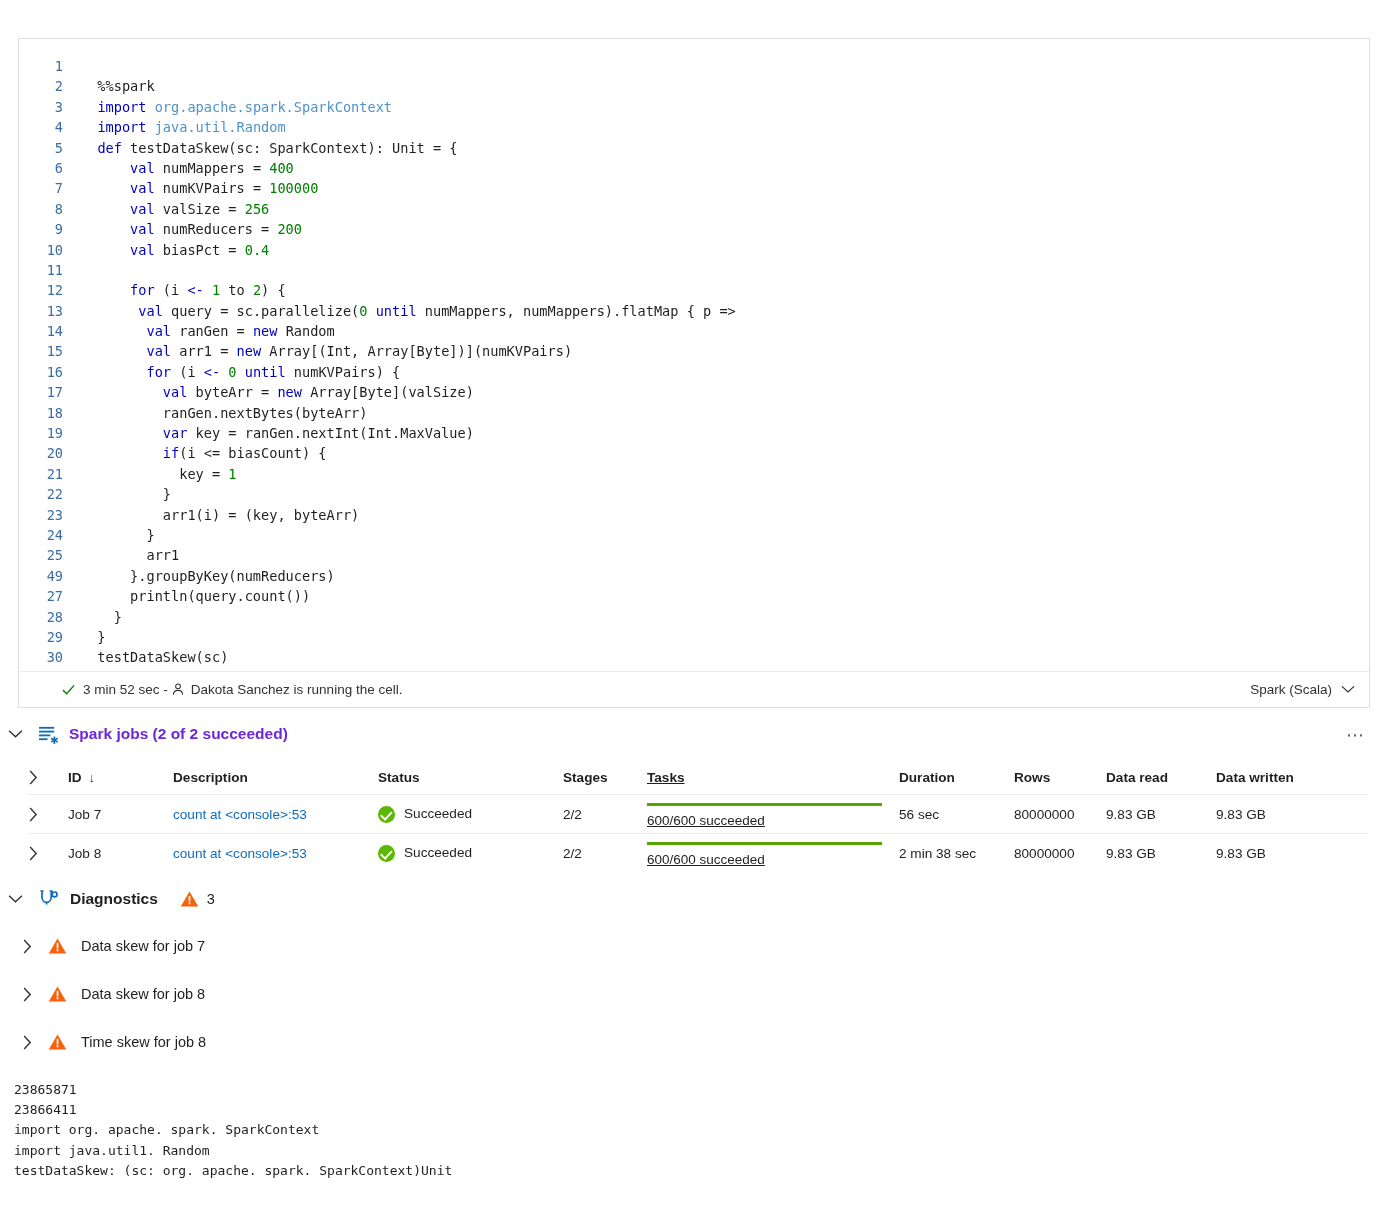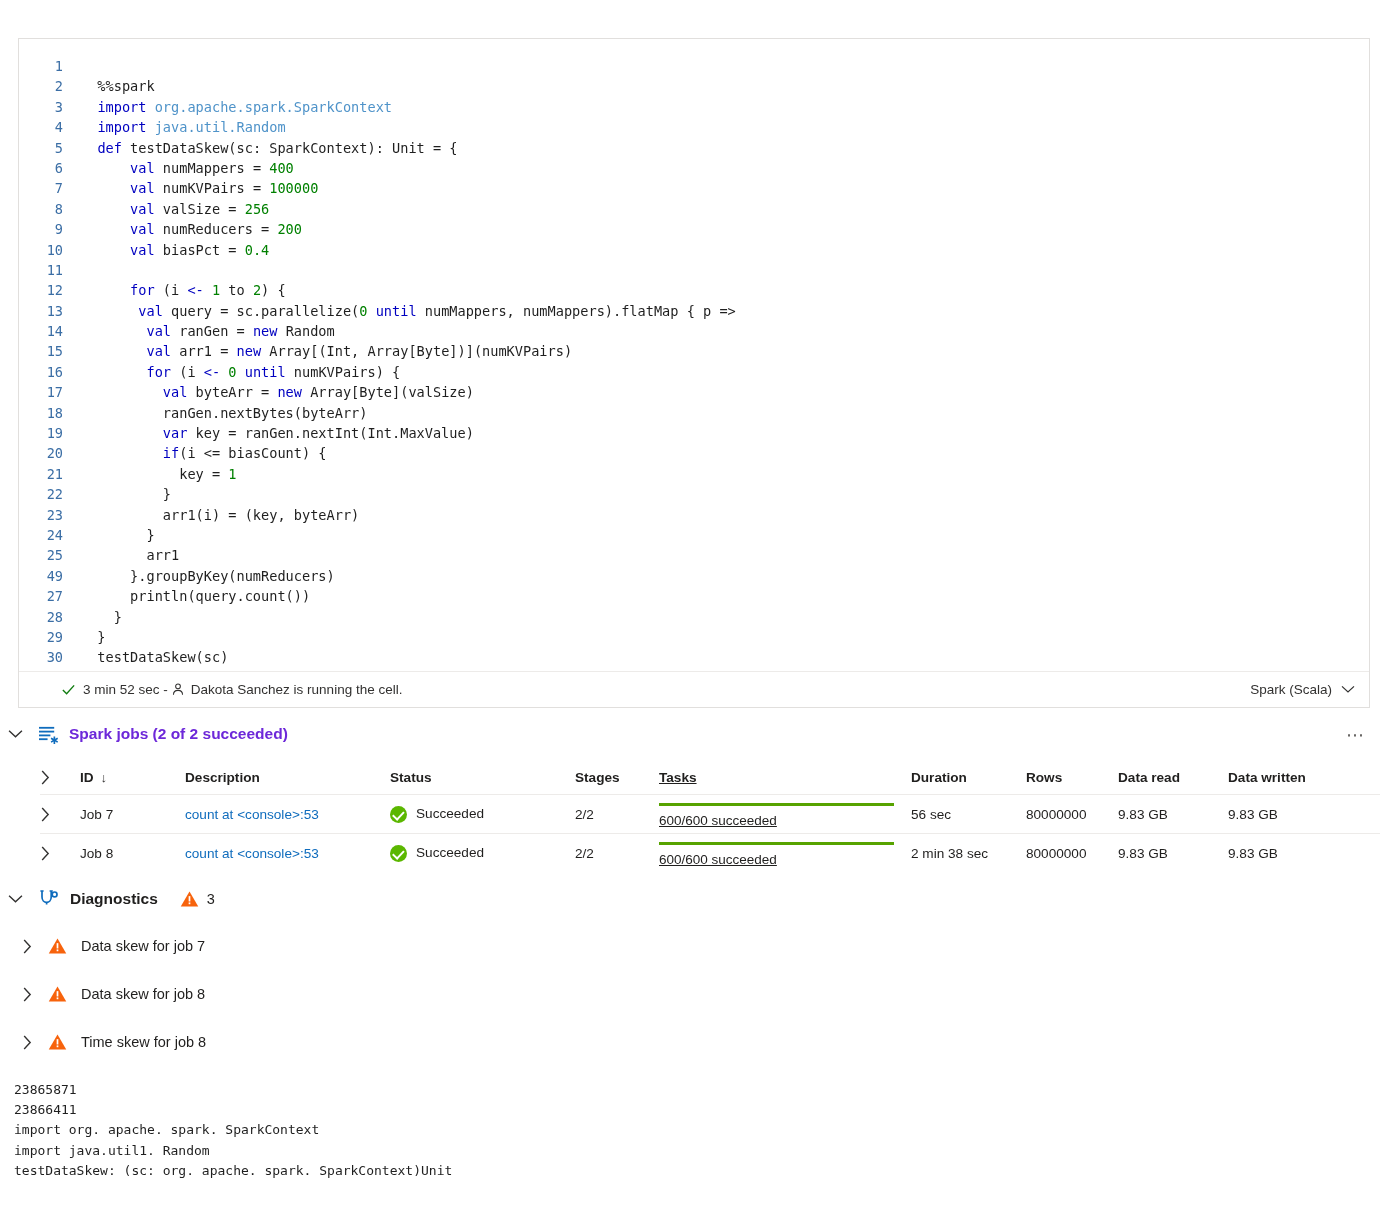--- a/index.html
+++ b/index.html
@@ -68,21 +68,21 @@
   }
   .sj-title {
     font-size: 15.5px; font-weight: 600; color: #6d28d9; margin-left: 10px;
   }
   .sj-ellipsis {
     position: absolute; right: 22px; top: 724px;
     font-size: 18px; color: #605e5c; letter-spacing: 2px; cursor: pointer;
   }
 
   .jobs-table {
-    position: absolute; left: 40px; top: 760px; width: 1340px;
+    position: absolute; left: 28px; top: 760px; width: 1340px;
     font-size: 13.6px;
   }
   .jt-row { display: flex; align-items: center; height: 39px; }
   .jt-head { font-weight: 700; color: #201f1e; height: 34px; }
   .jt-body { border-top: 1px solid #edebe9; }
   .c-exp  { width: 40px; display:flex; align-items:center; }
   .c-id   { width: 105px; }
   .c-desc { width: 205px; color: #0f6cbd; cursor: pointer; }
   .c-stat { width: 185px; display: flex; gap: 9px; }
   .c-stg  { width: 84px; }

